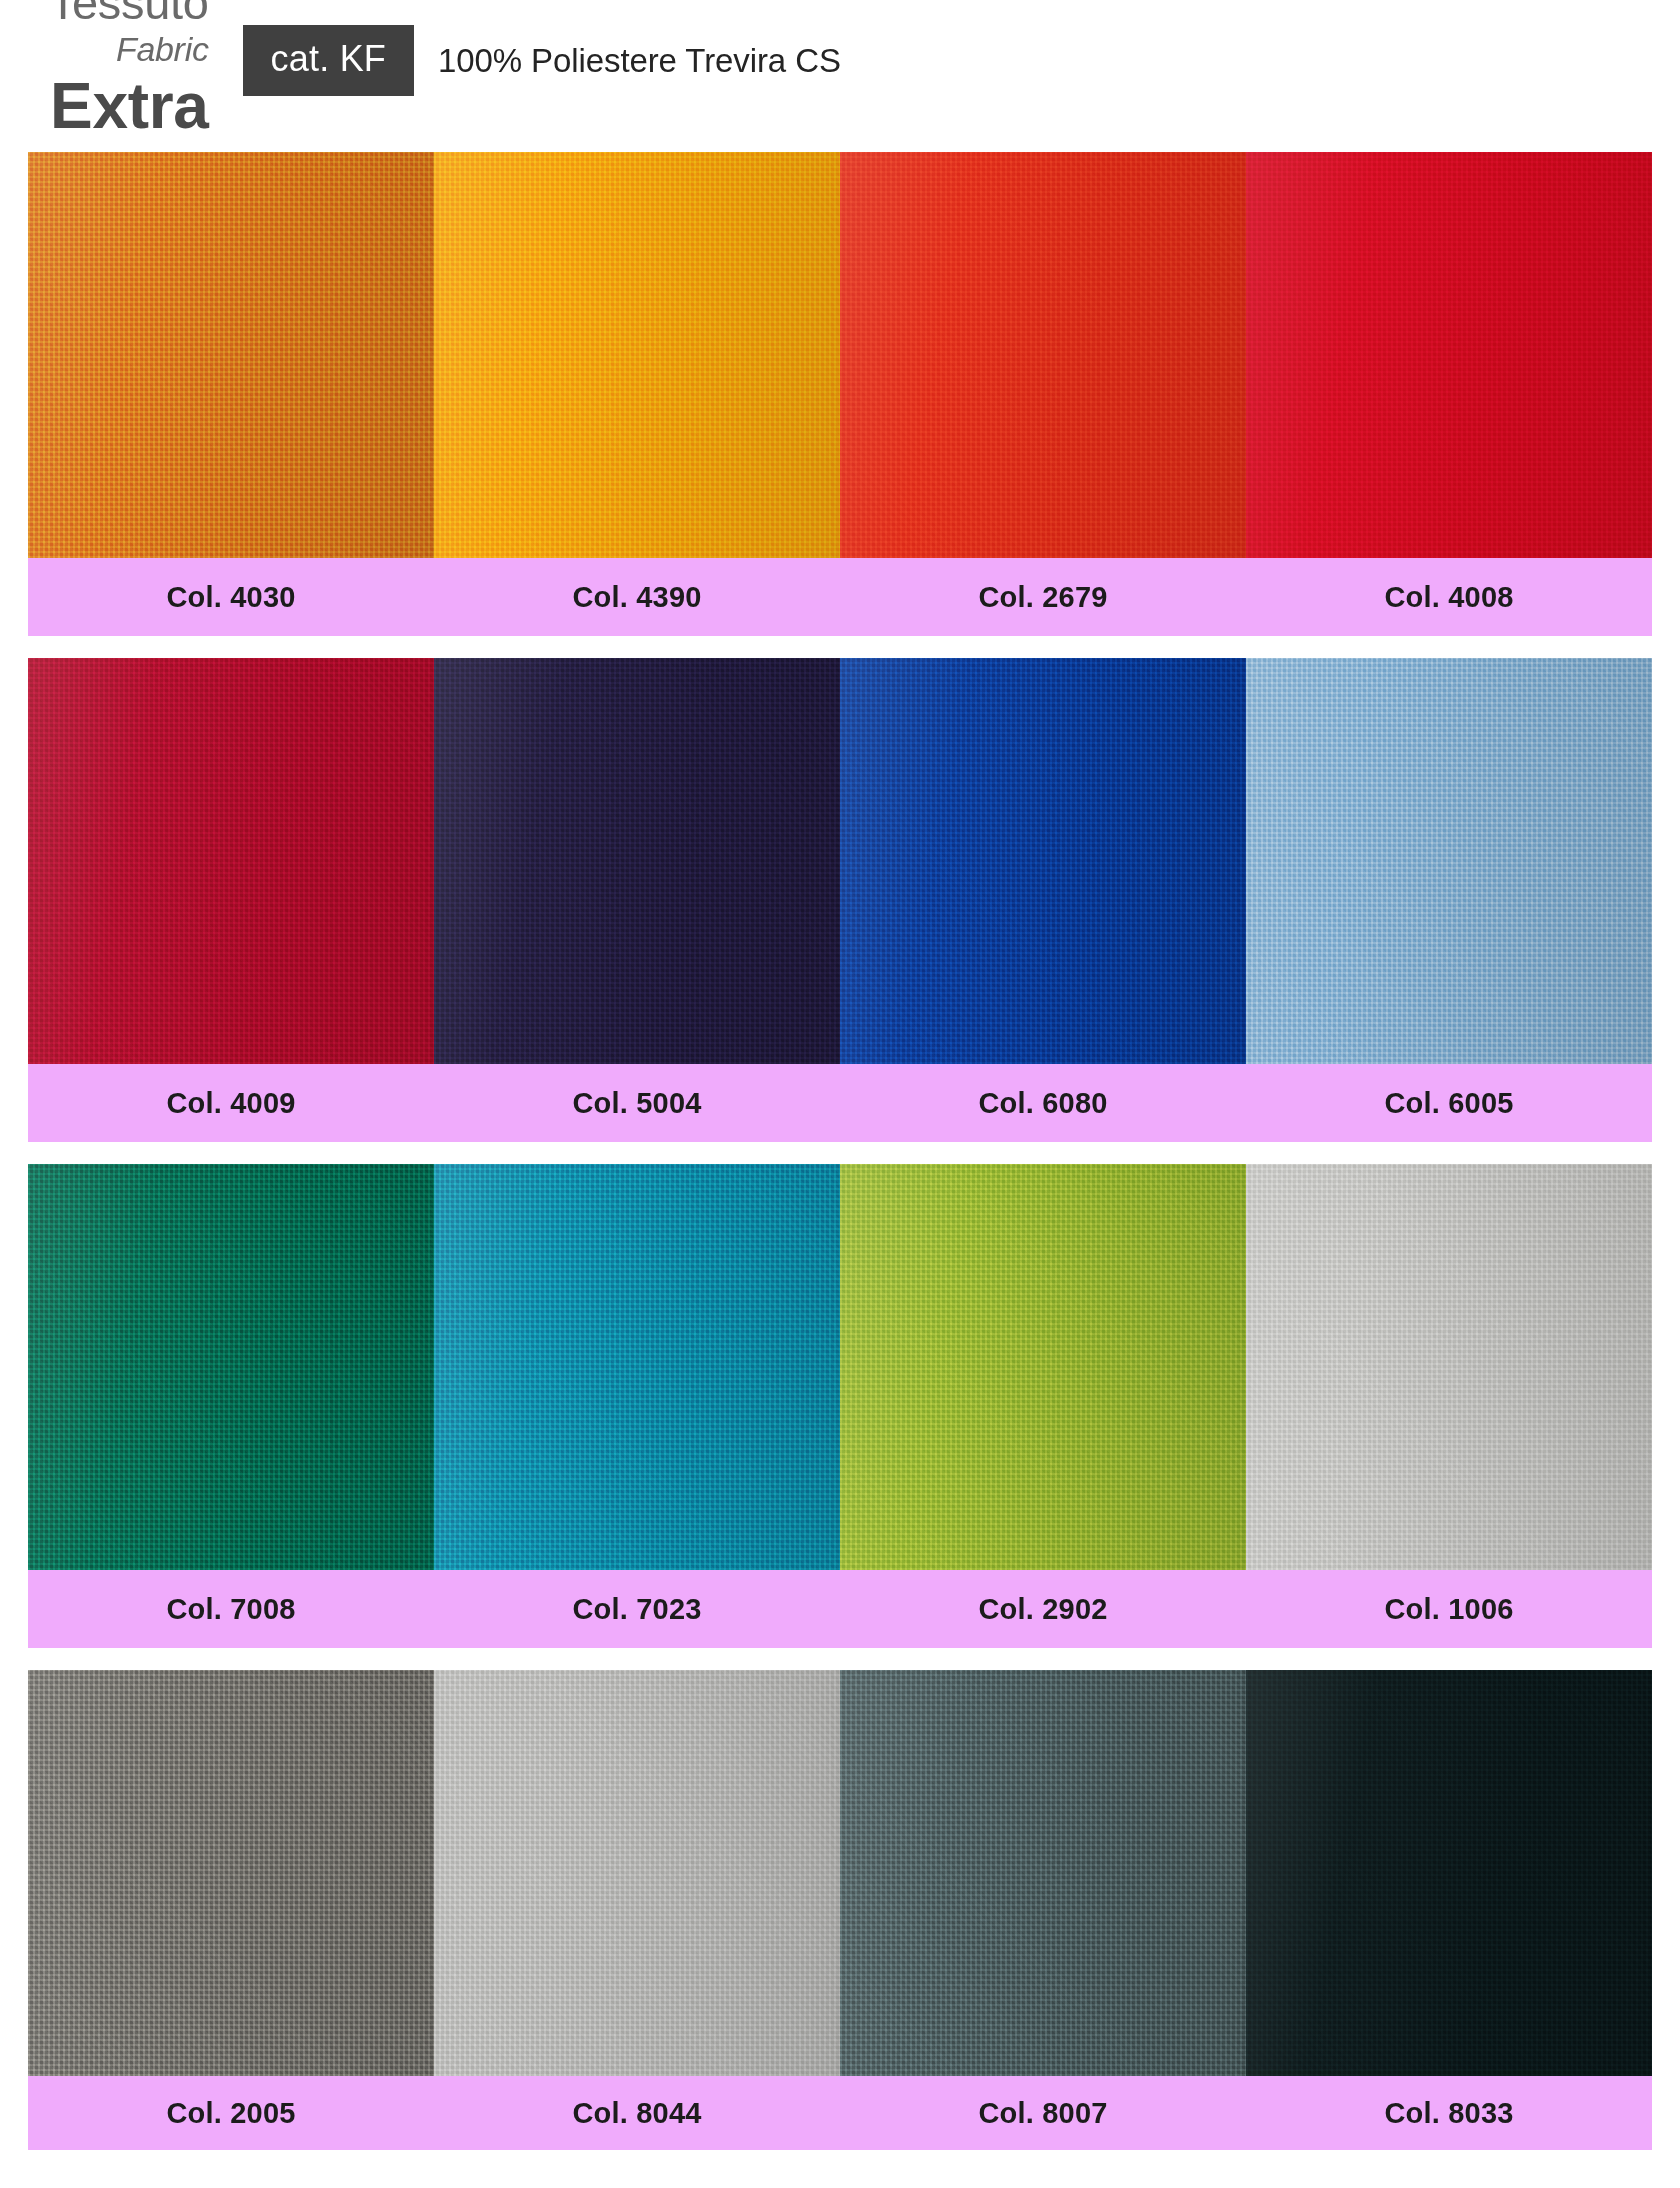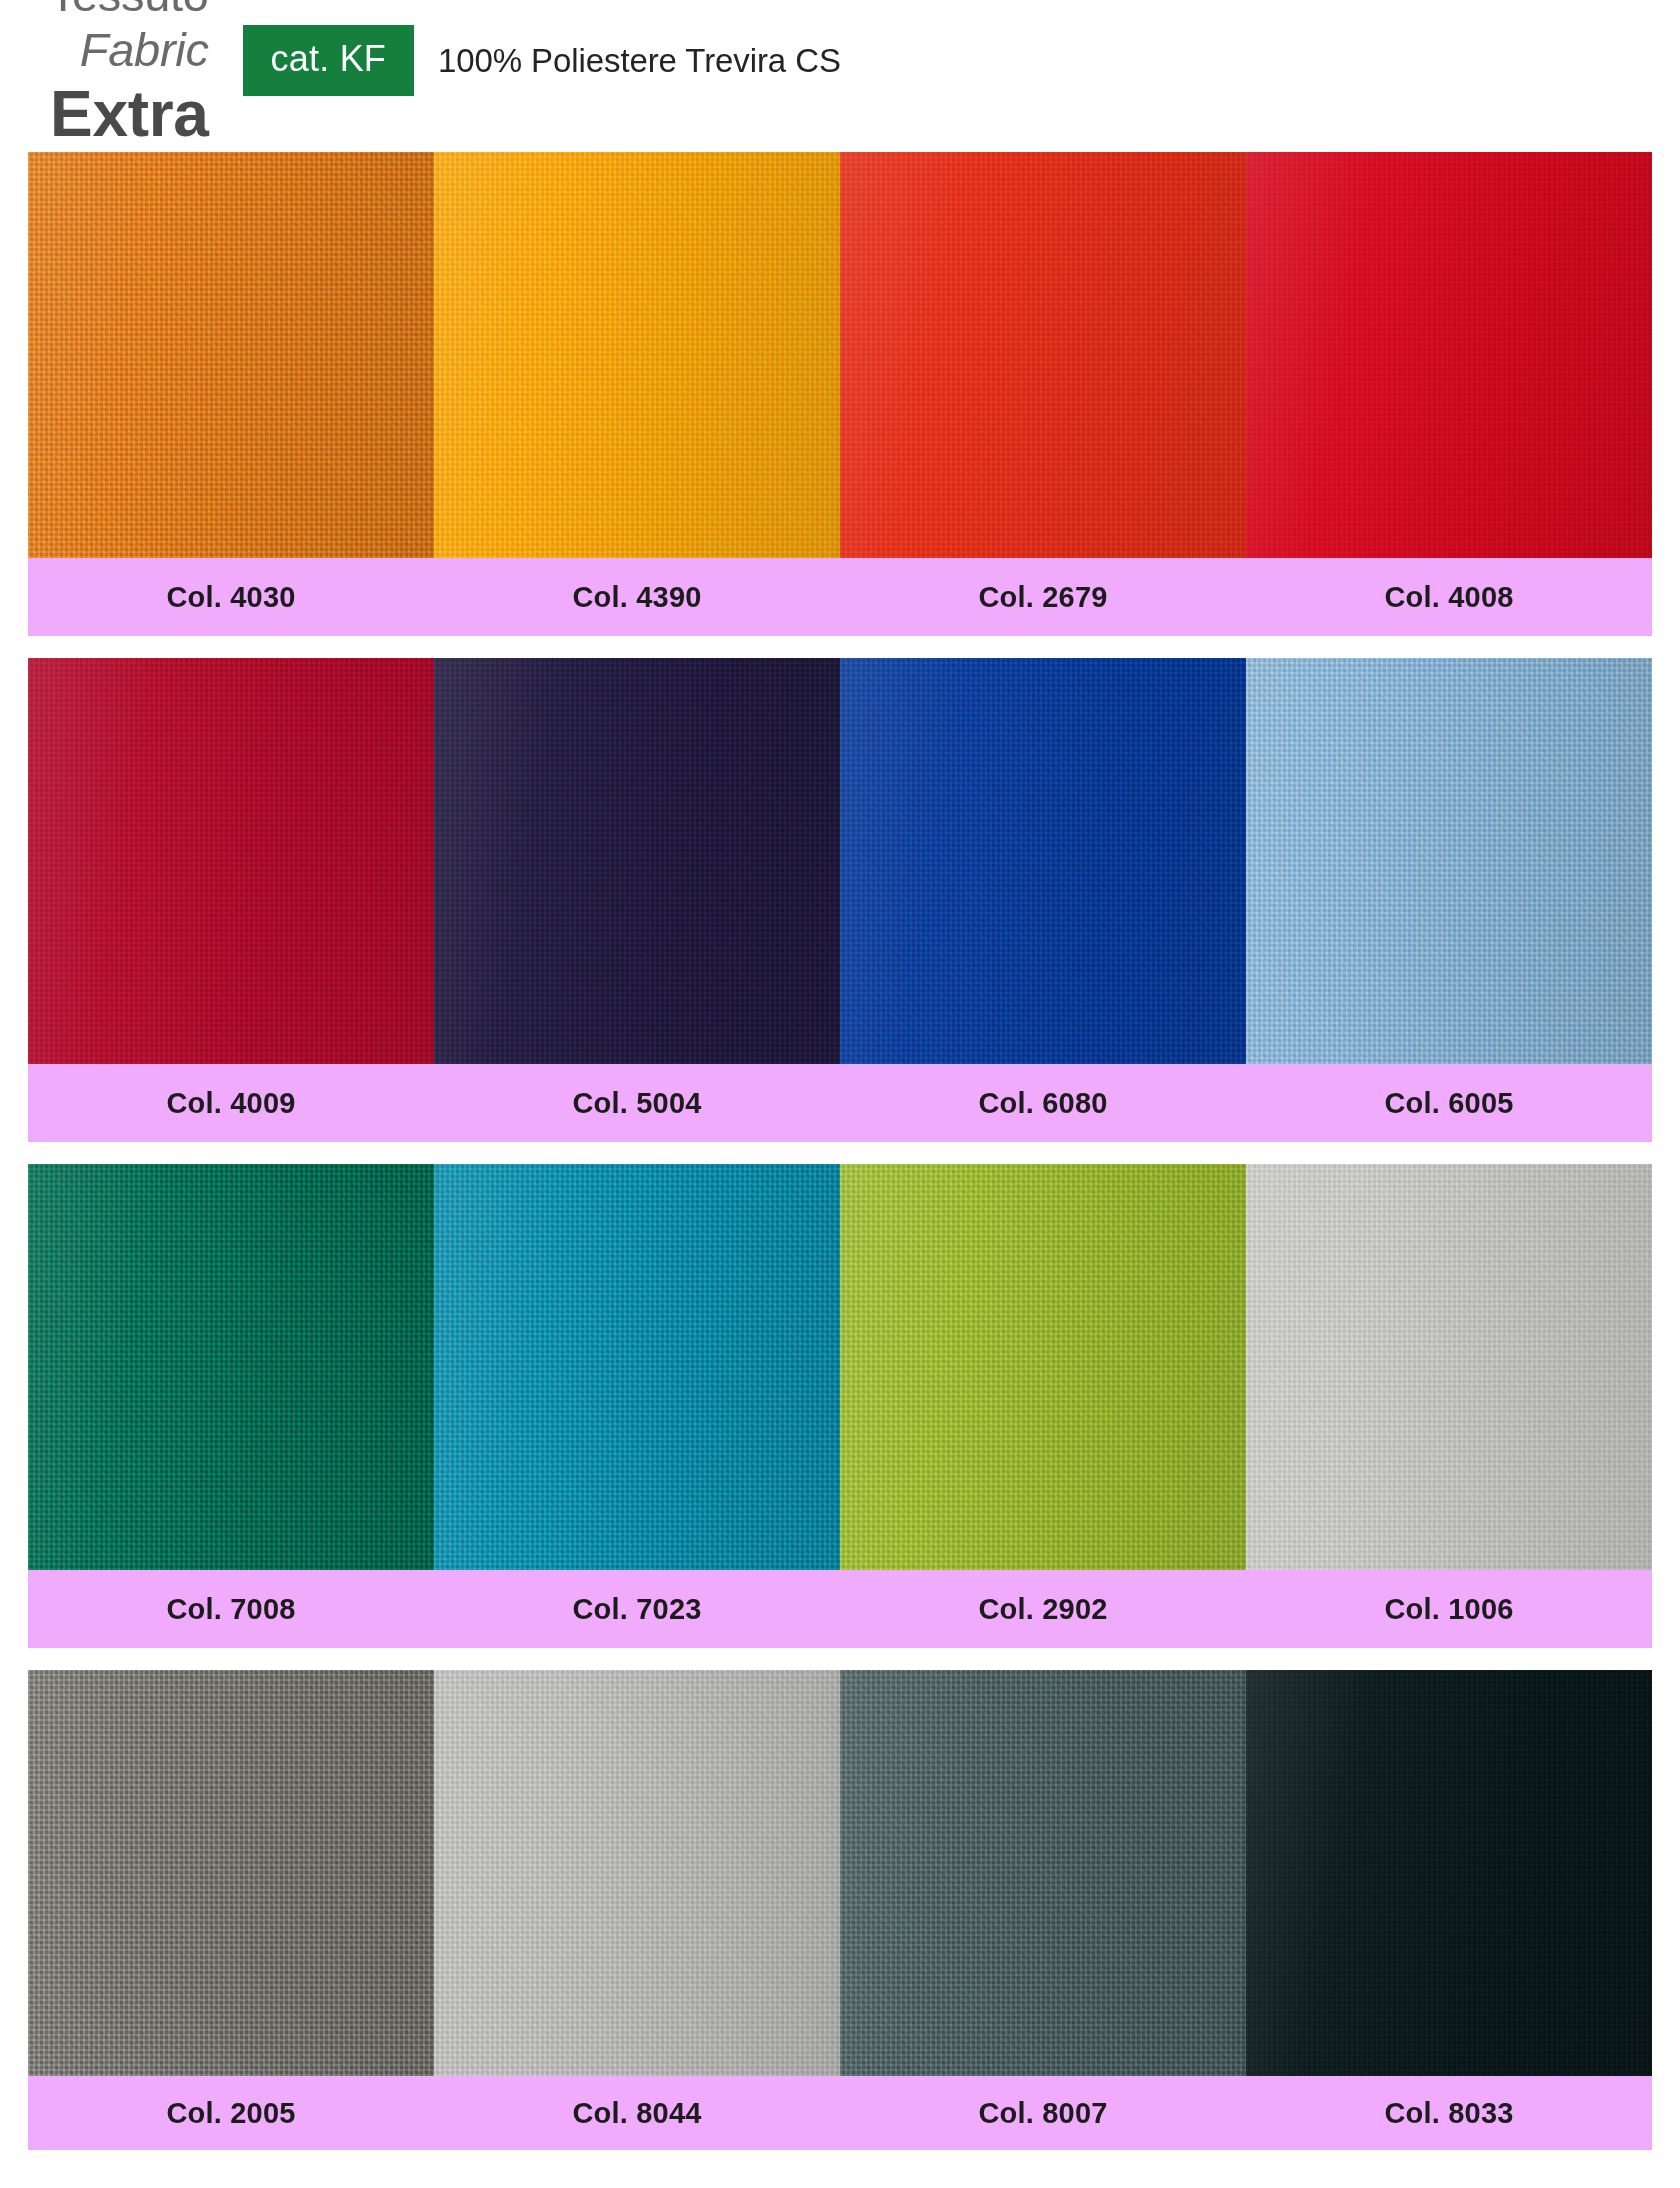--- a/index.html
+++ b/index.html
@@ -31,21 +31,21 @@
     white-space: nowrap;
     flex-direction: column;
   }
   .t-reg {
     font-size: 47px;
     font-weight: 400;
     color: #6a6a6a;
     letter-spacing: -0.3px;
   }
   .t-ital {
-    font-size: 47px;
+    font-size: 34px;
     font-weight: 400;
     font-style: italic;
     color: #6a6a6a;
     letter-spacing: -0.3px;
     margin-left: 6px;
   }
   .t-bold {
     font-size: 64px;
     font-weight: 700;
     color: #4a4a4a;
@@ -156,21 +156,21 @@
 </style>
 </head>
 <body>
 
 <div class="header">
   <div class="title-group">
     <span class="t-reg">Tessuto</span>
     <span class="t-ital">Fabric</span>
     <span class="t-bold">Extra</span>
   </div>
-  <div class="cat-badge" style="background-color: #15803d;">cat. KF</div>
+  <div class="cat-badge" style="background-color: #404040;">cat. KF</div>
   <div class="composition">100% Poliestere Trevira CS</div>
 </div>
 
 <div class="grid">
 
   <div class="swatch-row">
     <div class="swatch-strip">
       <div class="swatch" id="s00" style="background-color: rgb(221, 125, 30);">
           <div class="weave"></div>
           <div class="sheen"></div>

